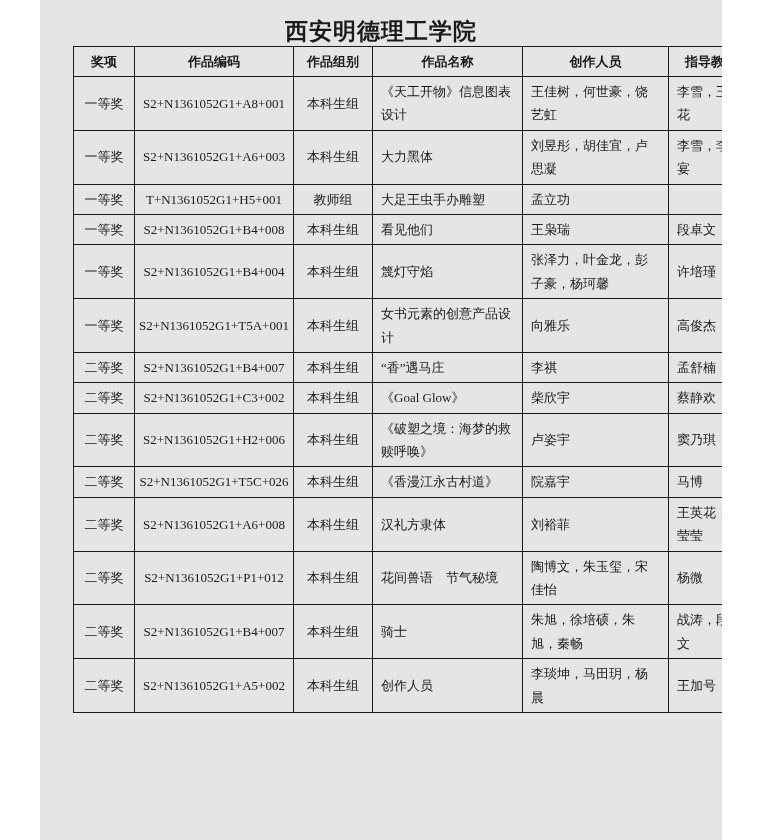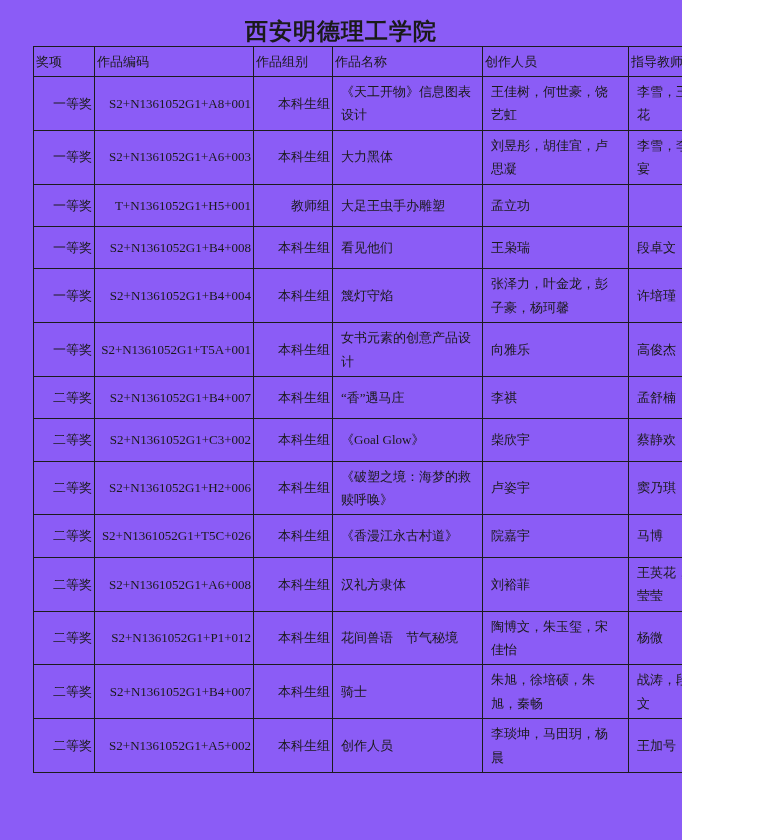--- a/index.html
+++ b/index.html
@@ -6,22 +6,23 @@
   html, body {
     margin: 0;
     padding: 0;
     background: #ffffff;
     font-family: "Liberation Serif", "DejaVu Serif", serif;
     color: #1a1a1a;
   }
   .page {
     width: 682px;
     height: 840px;
-    background: #8b5cf6;
+    background: #e5e5e5;
     overflow: hidden;
+    margin-left: 40px;
   }
   .title-1 {
     margin: 18px 0 0 0;
     text-align: center;
     font-size: 23px;
     font-weight: bold;
     letter-spacing: 1px;
     line-height: 1.2;
   }
   .title-2 {
@@ -48,31 +49,31 @@
   }
   table.awards th,
   table.awards td {
     border: 1.6px solid #1c1c1c;
     font-size: 13px;
     line-height: 1.8;
     vertical-align: middle;
     word-break: break-word;
   }
   table.awards th {
-    font-weight: normal;
-    text-align: left;
+    font-weight: bold;
+    text-align: center;
     padding: 3px 2px;
   }
   table.awards td {
     padding: 3px 8px;
     text-align: left;
   }
   table.awards td.center {
-    text-align: right;
-    padding: 9px 2px;
+    text-align: center;
+    padding: 3px 2px;
   }
 </style>
 </head>
 <body>
 
 <div class="page">
   <h1 class="title-1">西安明德理工学院</h1>
 
   <table class="awards">
     <colgroup>

